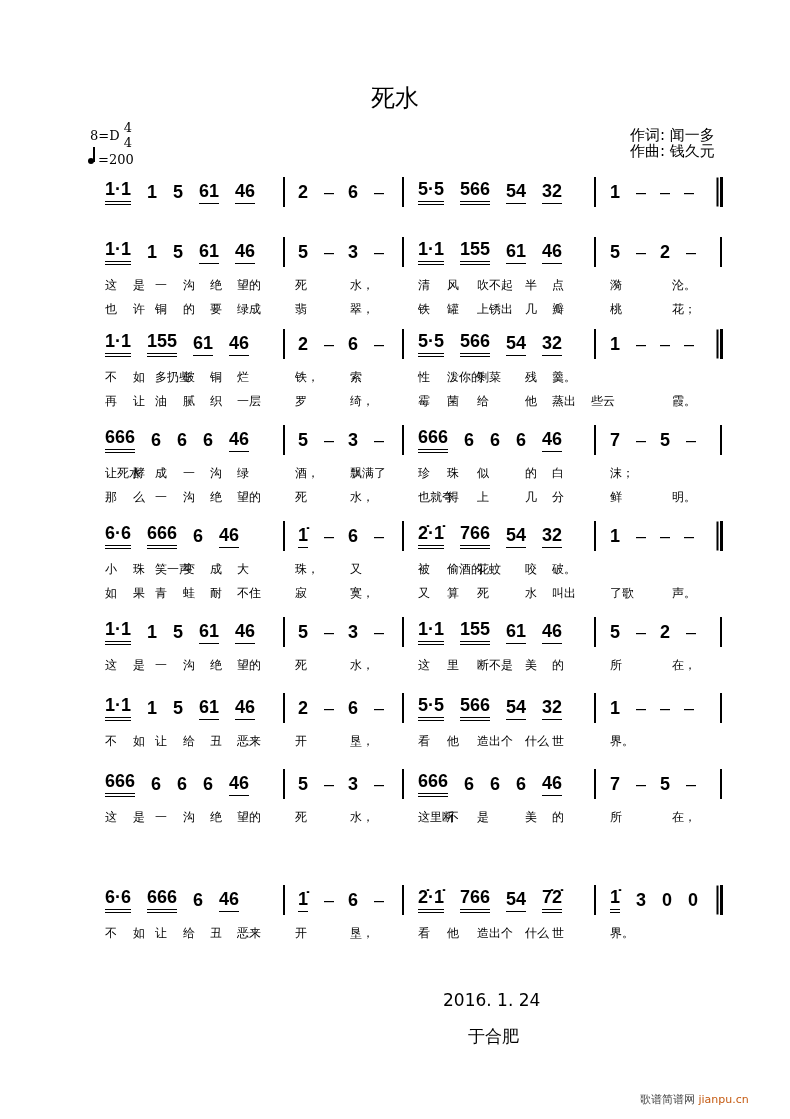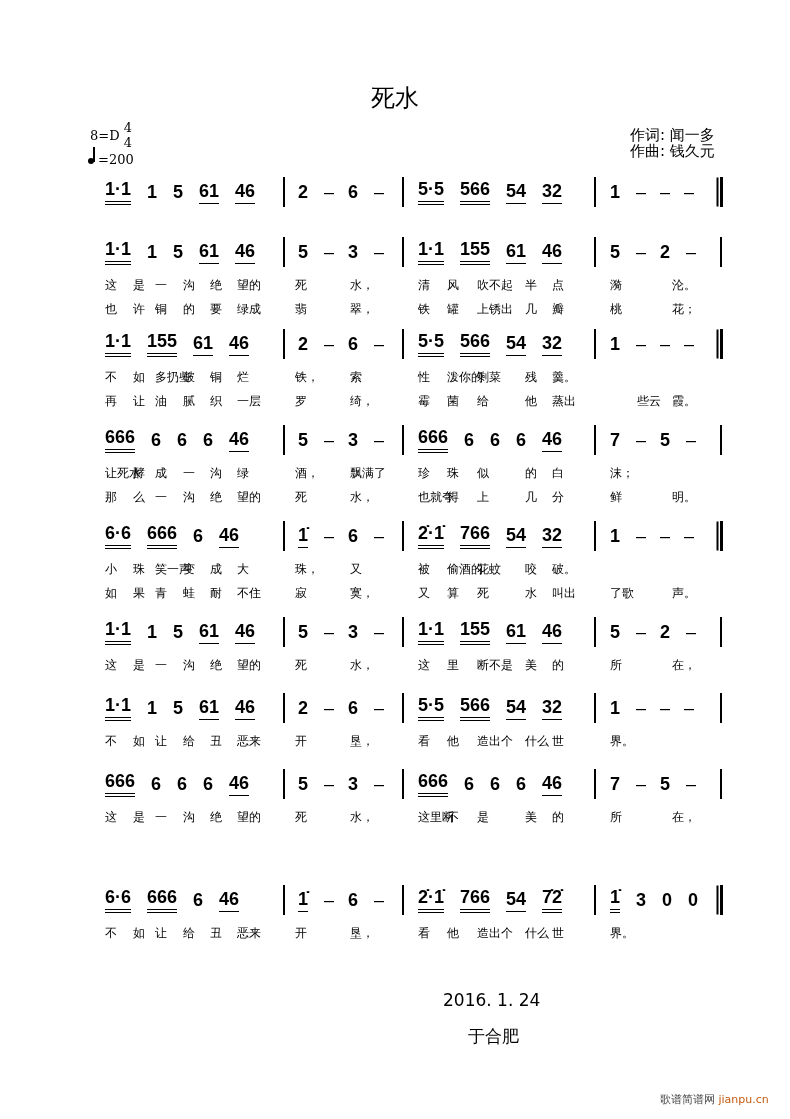--- a/index.html
+++ b/index.html
@@ -16,21 +16,21 @@
   .g { position:relative; display:inline-block; margin-right:16px; white-space:nowrap; }
   .g.u1 { border-bottom:1.5px solid #000; padding-bottom:1px; }
   .g.u2 { border-bottom:4px double #000; padding-bottom:1px; }
   .dash { font-weight:normal; margin-right:14px; }
   .bar { position:absolute; top:0; width:1.5px; height:30px; background:#000; }
   .lyr { position:absolute; left:105px; font-size:12px; width:620px; height:16px; }
   .lyr span { position:absolute; white-space:nowrap; }
   .final { position:absolute; font-family:"DejaVu Sans", sans-serif; }
   .date { left:443px; top:990px; font-size:17px; }
   .place { left:468px; top:1025px; font-family:"DejaVu Serif", serif; font-size:17px; }
-  .wm { position:absolute; left:640px; top:1092px; font-size:11px; color:#444;margin-left:20px; }
+  .wm { position:absolute; left:640px; top:1092px; font-size:11px; color:#444; }
   .wm b { color:#c55a11; font-weight:normal; }
 </style>
 </head>
 <body>
 
 <div class="title">死水</div>
 <div class="key">8=D</div>
 <div class="ts">
   <div>4</div>
   <div>4</div>
@@ -190,21 +190,21 @@
       <span style="left: 78px;">腻</span>
       <span style="left: 105px;">织</span>
       <span style="left: 132px;">一层</span>
       <span style="left: 190px;">罗</span>
       <span style="left: 245px;">绮，</span>
       <span style="left: 313px;">霉</span>
       <span style="left: 342px;">菌</span>
       <span style="left: 372px;">给</span>
       <span style="left: 420px;">他</span>
       <span style="left: 447px;">蒸出</span>
-      <span style="left: 532px;">些云</span>
+      <span style="left: 486px;">些云</span>
       <span style="left: 567px;">霞。</span>
     </div>
     <div class="row" style="top: 425px;">
       <div class="m" style="left: 0px;">
         <span class="g u2">666</span>
         <span class="g">6</span>
         <span class="g">6</span>
         <span class="g">6</span>
         <span class="g u1">46</span>
       </div>

